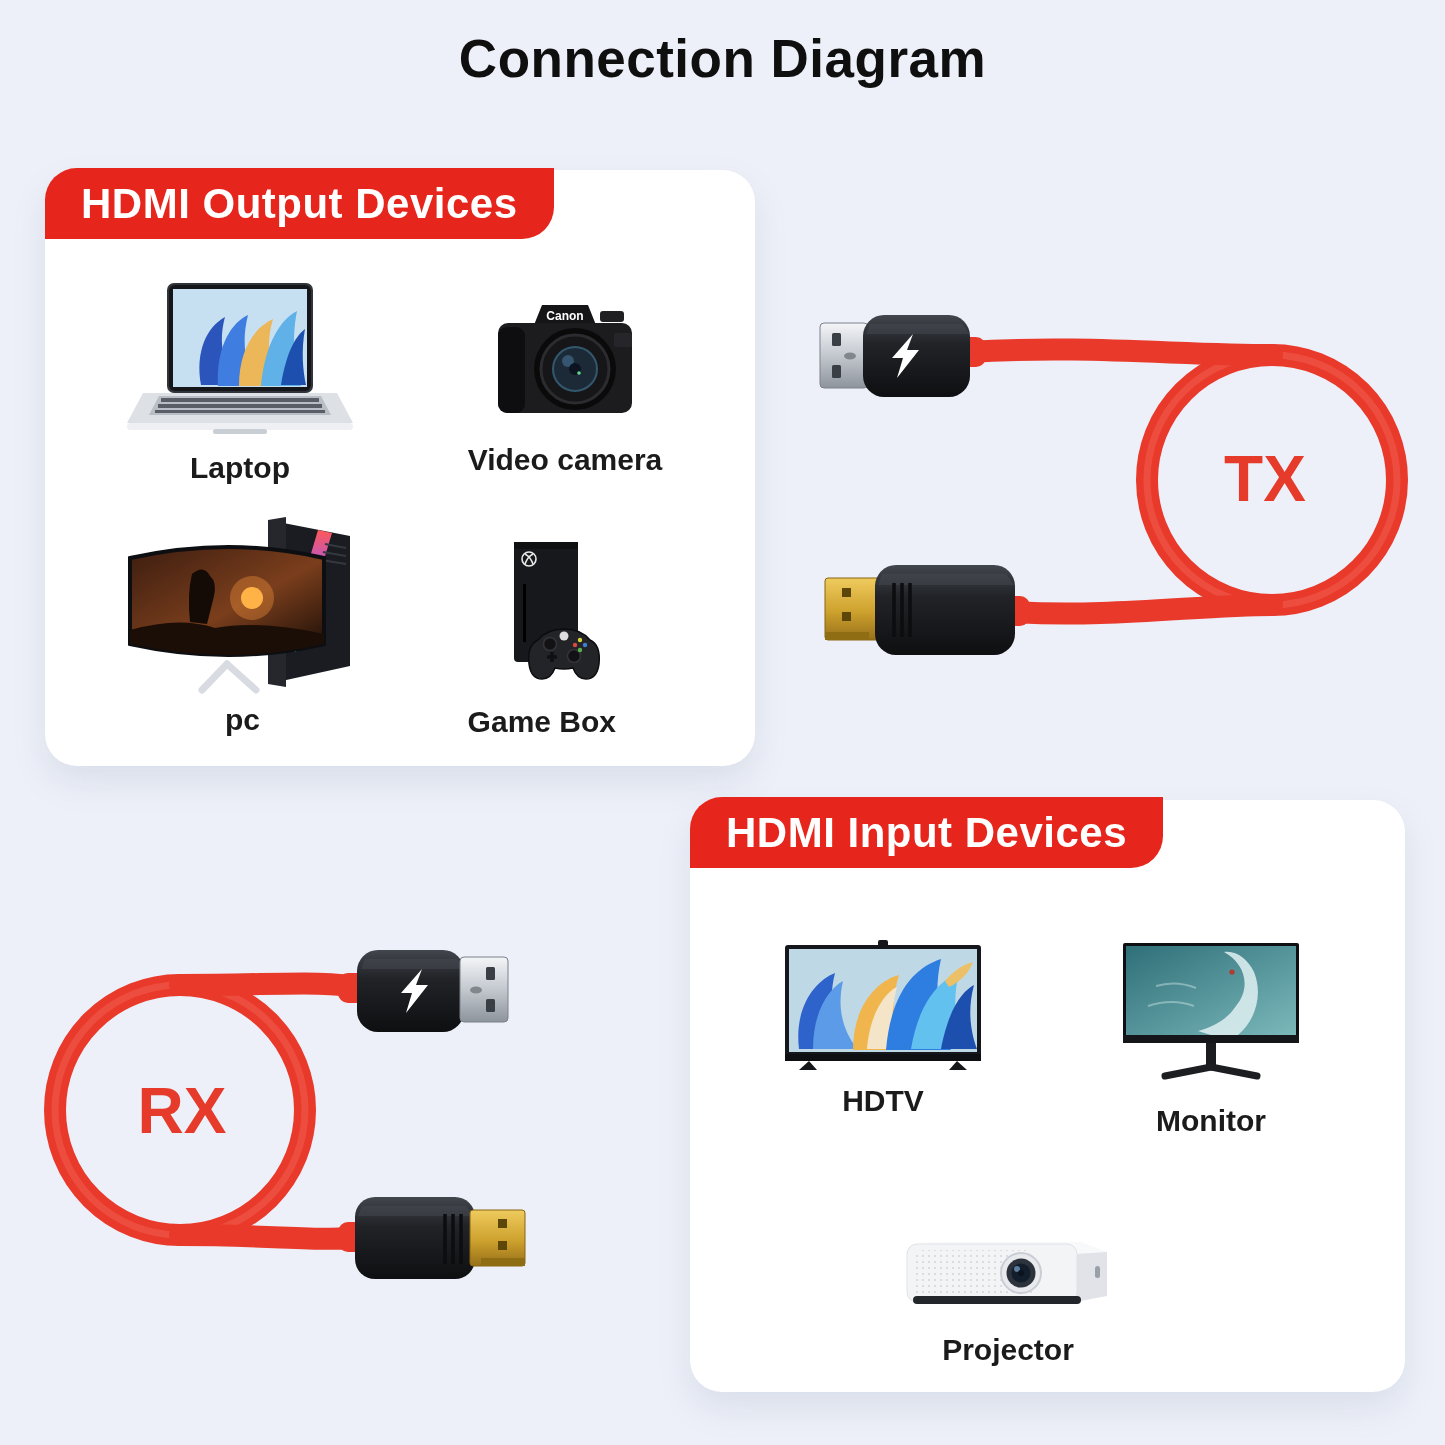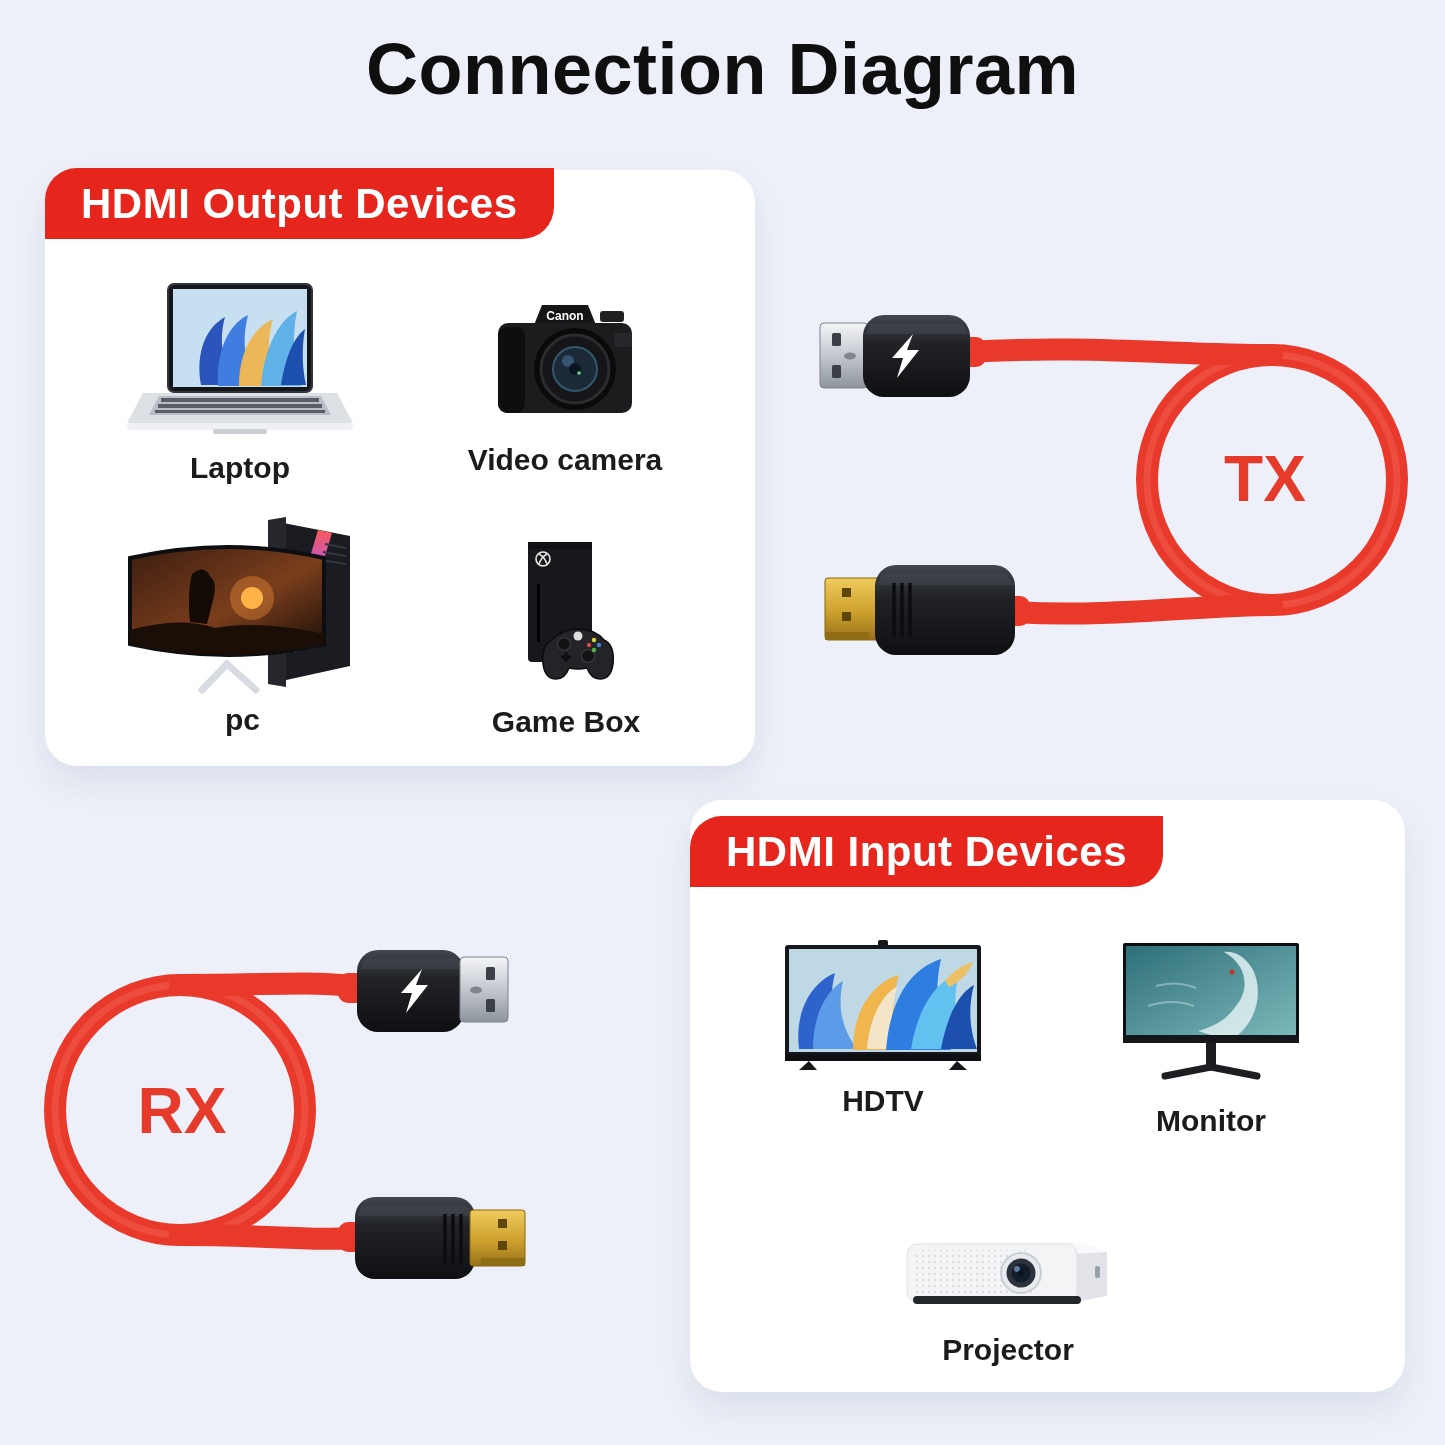--- a/index.html
+++ b/index.html
@@ -1,28 +1,28 @@
 <!DOCTYPE html>
 <html><head>
 <meta charset="utf-8">
 <style>
   html,body{margin:0;padding:0;background:#edf0f8;}
   .stage{position:relative;width:1445px;height:1445px;background:#edf0f8;overflow:hidden;
          font-family:"Liberation Sans",sans-serif;}
   .title{position:absolute;top:28px;left:0;width:100%;text-align:center;margin:0;
-         font-size:72px;font-weight:bold;color:#0f0f10;letter-spacing:0.5px;}
+         font-size:53px;font-weight:bold;color:#0f0f10;letter-spacing:0.5px;}
   .card{position:absolute;background:#ffffff;border-radius:32px;
         box-shadow:0 16px 32px rgba(118,134,168,0.16);}
   #card-output{left:45px;top:170px;width:710px;height:596px;}
   #card-input{left:690px;top:800px;width:715px;height:592px;}
   .badge{position:absolute;height:71px;line-height:71px;padding:0 36px;background:#e6251c;
          color:#ffffff;font-size:42px;font-weight:bold;border-radius:32px 0 32px 0;
          letter-spacing:0.5px;white-space:nowrap;}
   #badge-output{left:45px;top:168px;}
-  #badge-input{left:690px;top:816px;}
+  #badge-input{left:690px;top:797px;}
   .device{position:absolute;display:flex;flex-direction:column;align-items:center;}
   .cap{font-size:30px;font-weight:bold;color:#1b1b1b;white-space:nowrap;}
   .cable{position:absolute;}
 </style>
 </head>
 <body>
 
 <div class="stage">
 
   <h1 class="title">Connection Diagram</h1>
@@ -103,21 +103,21 @@
       <path d="M72,60 q12,-10 18,2 q7,6 4,20 l-7,28 l-17,-2 q-3,-28 2,-48 Z" fill="#140a06"></path>
       <path d="M10,116 Q60,102 95,114 Q140,106 204,120 L204,130 Q110,152 10,130 Z" fill="#1b0e07"></path>
       <g stroke="#d8dce2" stroke-width="7" stroke-linecap="round">
         <line x1="107" y1="150" x2="82" y2="176"></line>
           <line x1="107" y1="150" x2="136" y2="176"></line>
       </g>
     </svg>
     <div class="cap" style="margin-top:7px;">pc</div>
   </div>
 
-  <div class="device" style="left:502px;top:540px;width:128px;">
+  <div class="device" style="left:488px;top:540px;width:128px;align-items:flex-end;">
     <svg width="128" height="150" viewBox="0 0 128 150">
       <rect x="26" y="2" width="64" height="120" rx="4" fill="#17181b"></rect>
       <rect x="26" y="2" width="64" height="7" fill="#0f1012"></rect>
       <g>
         <circle cx="41" cy="19" r="7" fill="none" stroke="#e9e9e9" stroke-width="1.6"></circle>
         <path d="M37,14 C40,16 42,16 45,24 M45,14 C42,16 40,16 37,24" stroke="#e9e9e9" stroke-width="1.6" fill="none"></path>
       </g>
       <rect x="35" y="44" width="3" height="58" fill="#000000"></rect>
       <g>
         <path d="M50,100 q9,-11 26,-11 q17,0 26,11 q11,5 9,24 q-2,15 -13,15 q-9,0 -13,-11 q-9,2 -18,0 q-4,11 -13,11 q-11,0 -13,-15 q-2,-19 9,-24 Z" fill="#232428" stroke="#0c0c0e" stroke-width="1.5"></path>

